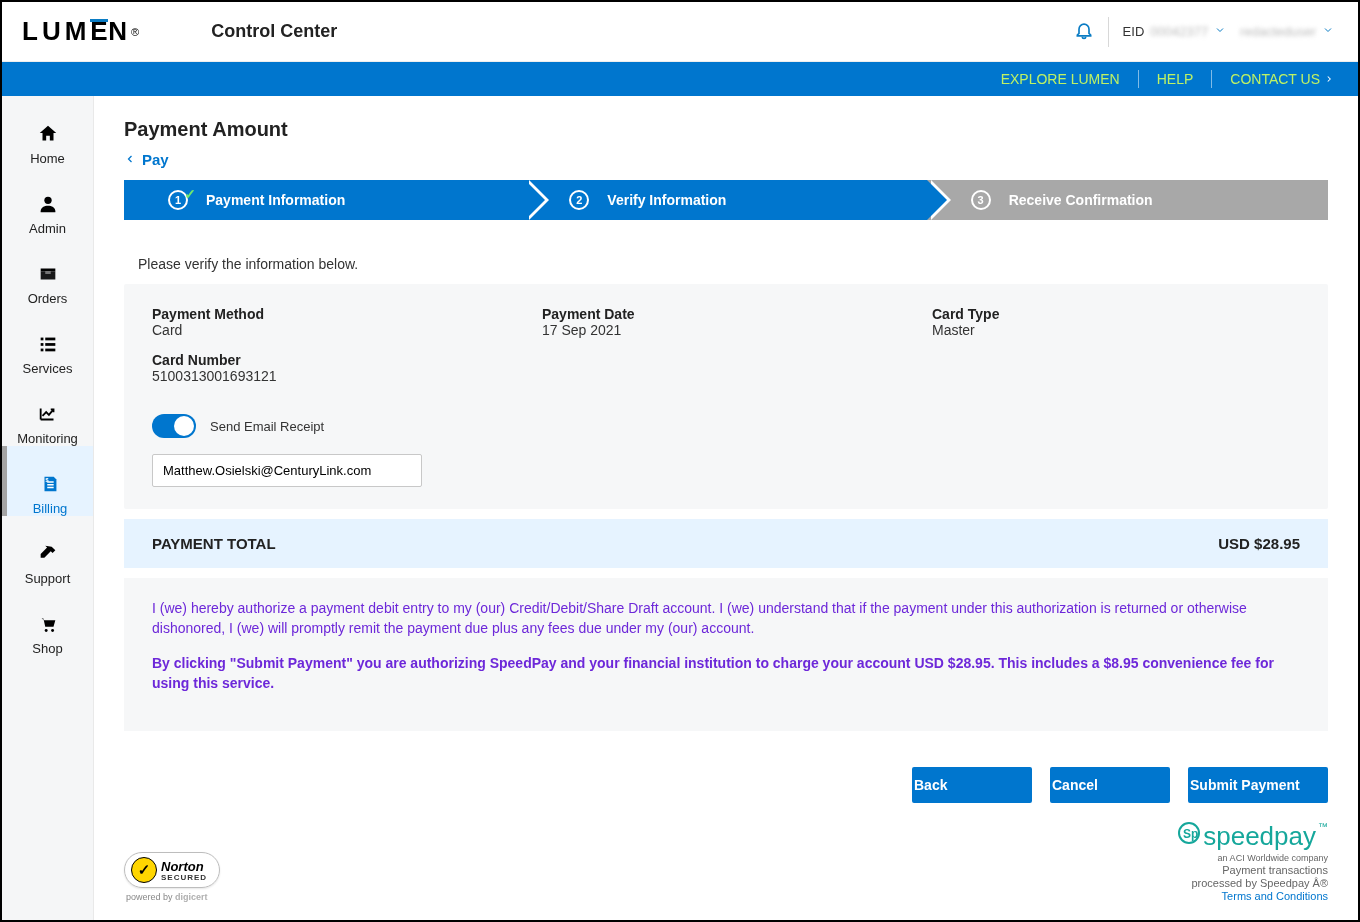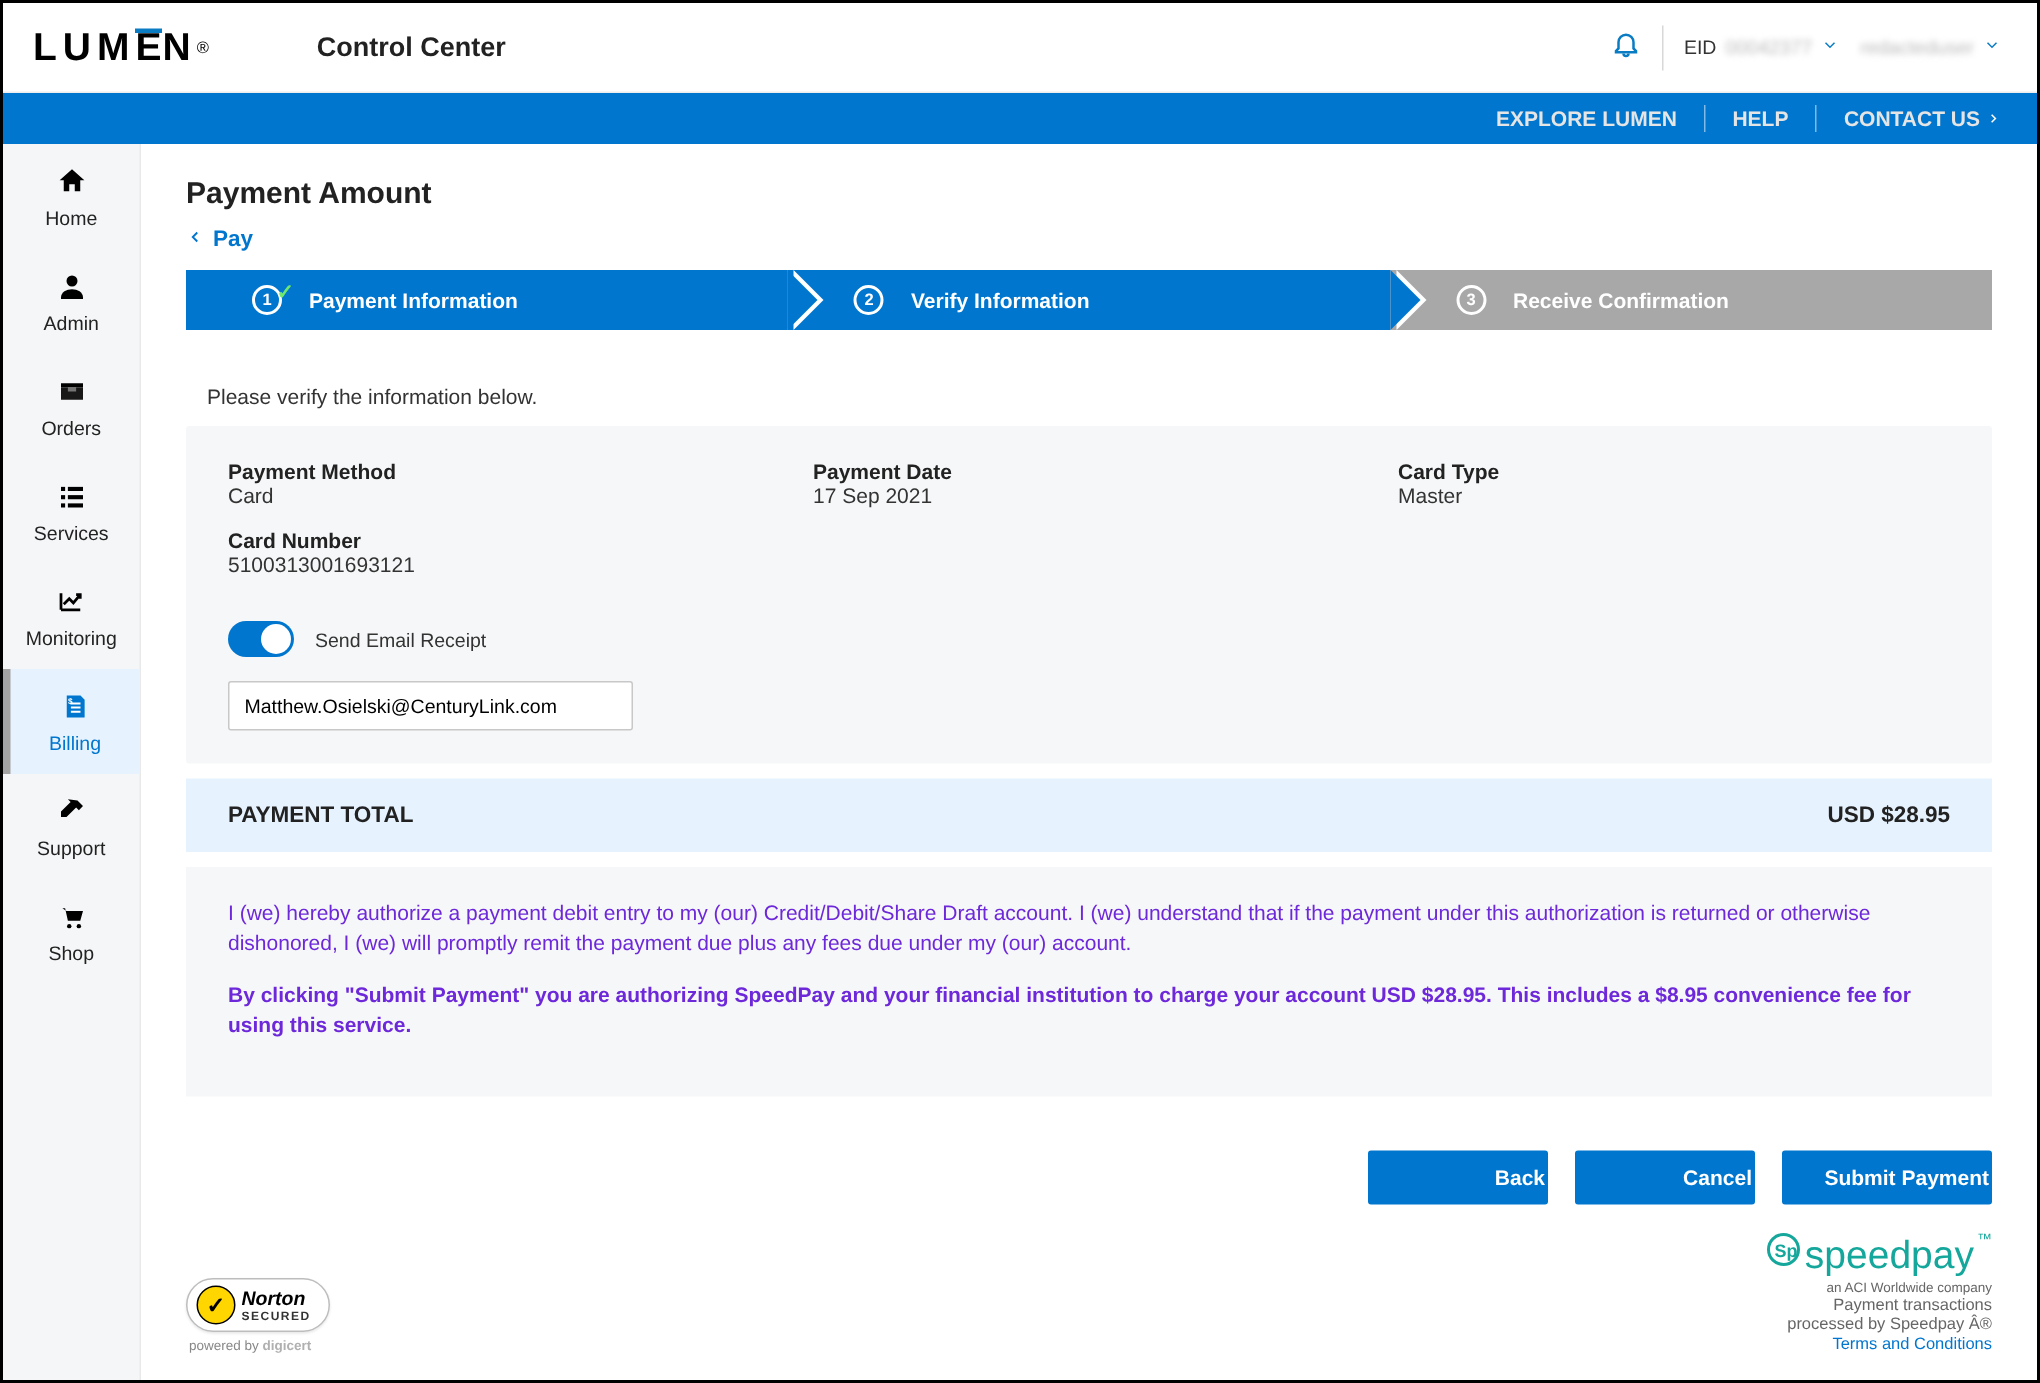--- a/index.html
+++ b/index.html
@@ -16,28 +16,28 @@
     .topbar-right { margin-left: auto; display: flex; align-items: center; gap: 14px; }
     .bell svg { width: 20px; height: 20px; stroke: #0a7cc4; fill: none; stroke-width: 2; }
     .vdiv { width: 1px; height: 30px; background: #d8d8d8; }
     .eid { font-size: 13px; color: #333; display: flex; align-items: center; gap: 6px; }
     .blurred { color: #bbb; filter: blur(2px); display: inline-block; }
     .chev-down { display: inline-block; }
     .chev-down svg { width: 12px; height: 12px; stroke: #0a7cc4; fill: none; stroke-width: 2; }
 
     
     .bluebar { height: 34px; background: #0076ce; display: flex; justify-content: flex-end; align-items: center; padding-right: 24px; gap: 18px; }
-    .bluebar a { color: #e5e5e5; font-size: 14px; font-weight: 700; text-decoration: none; display: inline-flex; align-items: center; gap: 4px; }
+    .bluebar a { color: #bef264; font-size: 14px; font-weight: 400; text-decoration: none; display: inline-flex; align-items: center; gap: 4px; }
     .bluebar .sep { width: 1px; height: 18px; background: rgba(255,255,255,0.5); }
     .chev-right svg { width: 10px; height: 10px; stroke: #fff; fill: none; stroke-width: 2.5; }
 
     
     .columns { display: flex; height: calc(922px - 60px - 34px - 4px); }
     .sidebar { width: 92px; background: #f5f6f7; border-right: 1px solid #e9e9e9; display: flex; flex-direction: column; }
-    .nav-item { height: 70px; display: flex; flex-direction: column; align-items: center; justify-content: center; gap: 6px; font-size: 13px; color: #222; cursor: pointer; }
+    .nav-item { height: 70px; display: flex; flex-direction: column; align-items: center; justify-content: flex-end; gap: 6px; font-size: 13px; color: #222; cursor: pointer; }
     .nav-item.active { background: #e6f3ff; color: #0076ce; border-left: 5px solid #a3a3a3; }
     .nav-item svg { width: 22px; height: 22px; }
     .nav-item .icon-fill { fill: #000; }
     .nav-item.active .icon-fill { fill: #0076ce; }
     .nav-item .icon-stroke { stroke: #000; fill: none; stroke-width: 2; }
 
     
     .main { flex: 1; padding: 22px 30px 10px 30px; overflow: auto; position: relative; background: #fff; }
     .page-title { font-size: 20px; font-weight: 700; color: #222; margin-bottom: 10px; }
     .breadcrumb { display: inline-flex; align-items: center; gap: 6px; color: #0076ce; font-size: 15px; font-weight: 600; margin-bottom: 12px; cursor: pointer; }
@@ -72,21 +72,21 @@
     
     .total-bar { background: #e6f3ff; display: flex; justify-content: space-between; align-items: center; padding: 16px 28px; font-size: 15px; font-weight: 700; color: #222; margin-top: 10px; }
 
     
     .auth-card { background: #f6f7f8; padding: 20px 28px 24px 28px; margin-top: 10px; font-size: 14px; color: #6d28d9; line-height: 1.45; }
     .auth-card p { margin-bottom: 14px; }
     .auth-card .strong { font-weight: 700; }
 
     
     .btn-row { display: flex; justify-content: flex-end; gap: 18px; margin-top: 36px; }
-    .btn { padding: 8px 0; width: 120px; text-align: right; font-size: 14px; font-weight: 700; border: 2px solid #0076ce; background: #0076ce; color: #fff; cursor: pointer; border-radius: 2px; }
+    .btn { padding: 8px 0; width: 120px; text-align: left; font-size: 14px; font-weight: 700; border: 2px solid #0076ce; background: #0076ce; color: #fff; cursor: pointer; border-radius: 2px; }
     .btn.wide { width: 140px; }
 
     
     .footer { display: flex; justify-content: space-between; align-items: flex-end; margin-top: 18px; padding-bottom: 8px; }
     .norton { display: flex; flex-direction: column; align-items: flex-start; }
     .norton-badge { width: 96px; height: 36px; border: 1px solid #bdbdbd; border-radius: 18px; position: relative; display: flex; align-items: center; padding-left: 6px; box-shadow: 0 1px 2px rgba(0,0,0,0.1); }
     .norton-circle { width: 26px; height: 26px; border-radius: 50%; background: #ffd600; border: 1.5px solid #000; display: inline-flex; align-items: center; justify-content: center; font-size: 15px; font-weight: 900; color: #000; }
     .norton-text { margin-left: 4px; line-height: 0.9; }
     .norton-text .n { font-size: 13px; font-weight: 900; font-style: italic; color: #000; }
     .norton-text .s { font-size: 8px; font-weight: 600; letter-spacing: 1px; color: #333; display: block; }

